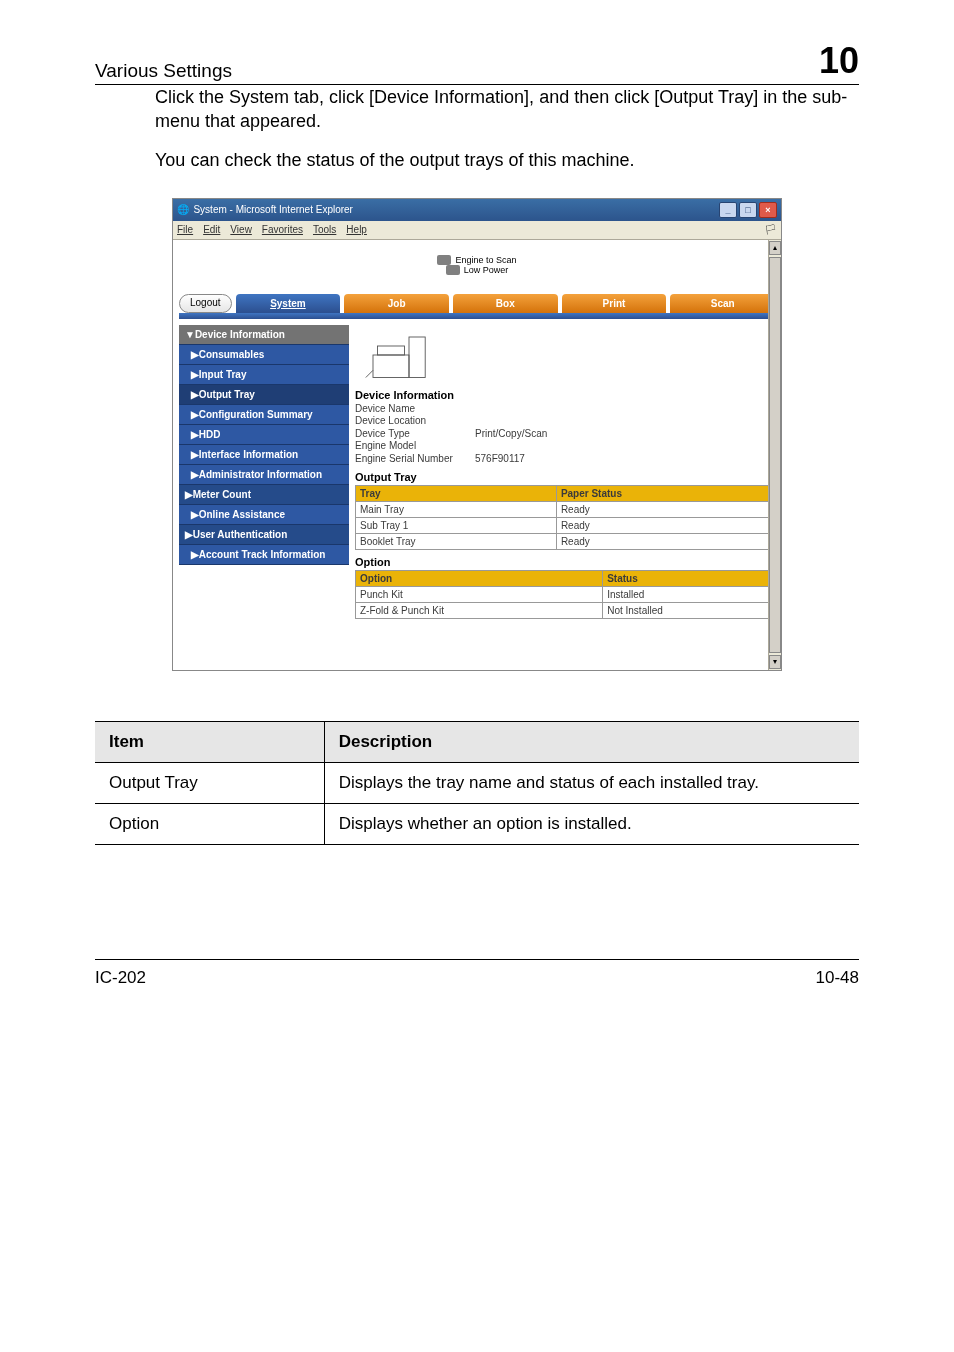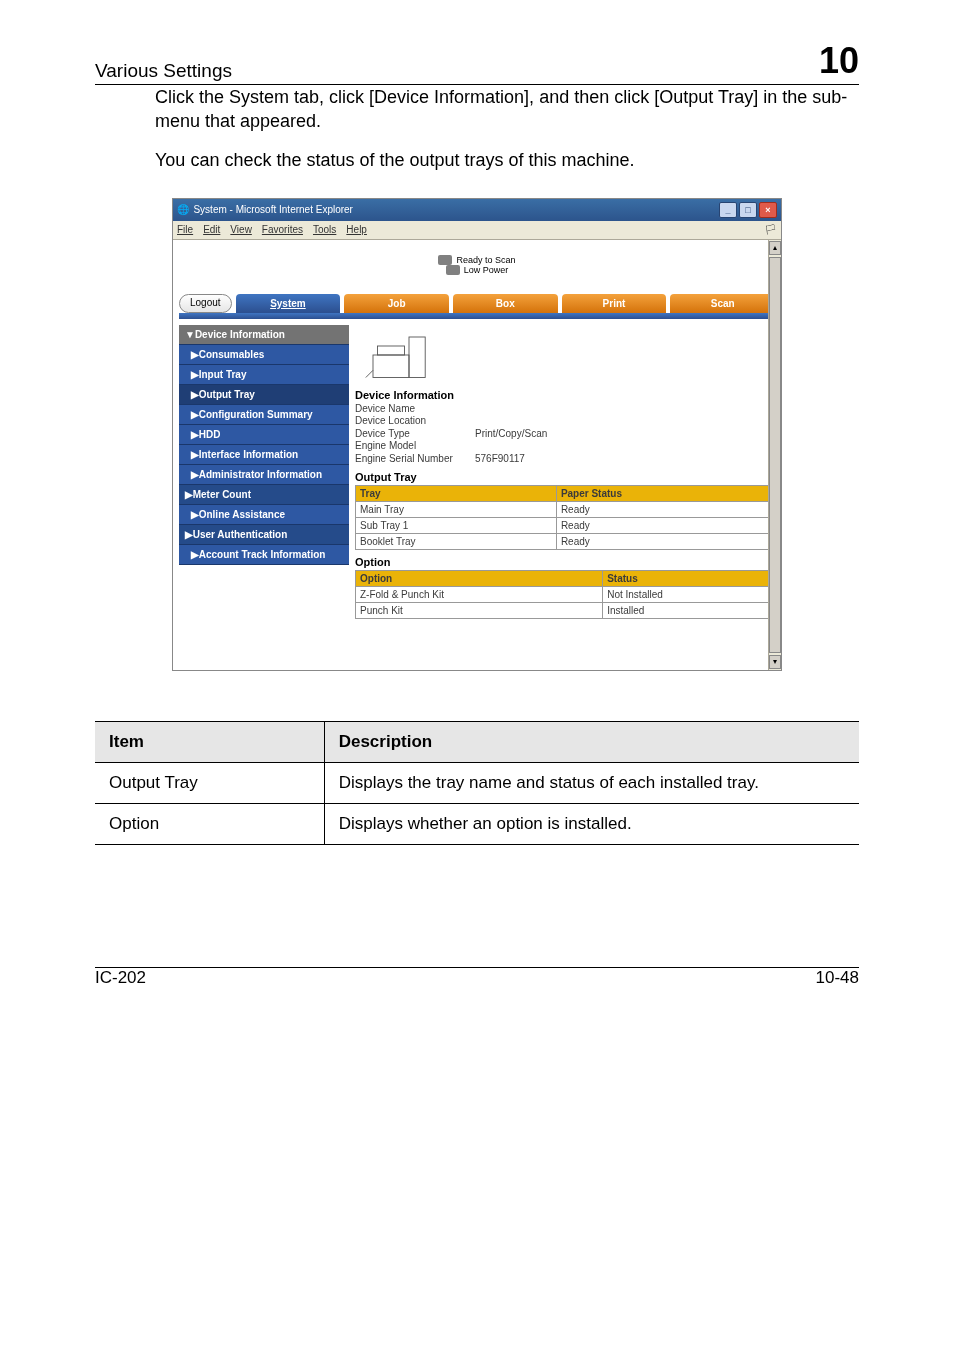--- a/index.html
+++ b/index.html
@@ -241,20 +241,21 @@
     border-left:1px solid #000;
   }
 
   .page-footer {
     position:absolute;
     bottom: 32px;
     left: 95px; right: 95px;
     border-top:1px solid #000;
     display:flex;
     justify-content:space-between;
+    padding-top: 8px;
     font-size:17px;
   }
 </style>
 </head>
 <body>
 
 <div class="page">
   <div class="page-header">
     <div class="title">Various Settings</div>
     <div class="chapter">10</div>
@@ -286,21 +287,21 @@
         <span><u>Help</u></span>
       </div>
       <div style="display:flex;gap:4px;">
         <span>🏳</span>
       </div>
     </div>
     <div class="ie-content">
       <div class="status-area">
         <div class="status-line">
             <span class="status-icon"></span>
-            <span>Ready to Scan</span>
+            <span>Engine to Scan</span>
           </div>
         <div class="status-line">
             <span class="status-icon"></span>
             <span>Low Power</span>
           </div>
       </div>
 
       <div class="tabs-row">
         <div class="logout-btn">Logout</div>
         <div class="tab active">System</div>
@@ -387,26 +388,26 @@
           <h4>Option</h4>
           <table class="panel-table">
             <thead>
               <tr>
                 <th>Option</th>
                 <th>Status</th>
               </tr>
             </thead>
             <tbody>
               <tr>
+                  <td>Punch Kit</td>
+                  <td>Installed</td>
+                </tr>
+              <tr>
                   <td>Z-Fold &amp; Punch Kit</td>
                   <td>Not Installed</td>
-                </tr>
-              <tr>
-                  <td>Punch Kit</td>
-                  <td>Installed</td>
                 </tr>
             </tbody>
           </table>
         </div>
       </div>
 
       <div class="scrollbar-right">
         <div class="sb-btn">▴</div>
         <div class="sb-thumb"></div>
         <div class="sb-btn">▾</div>

